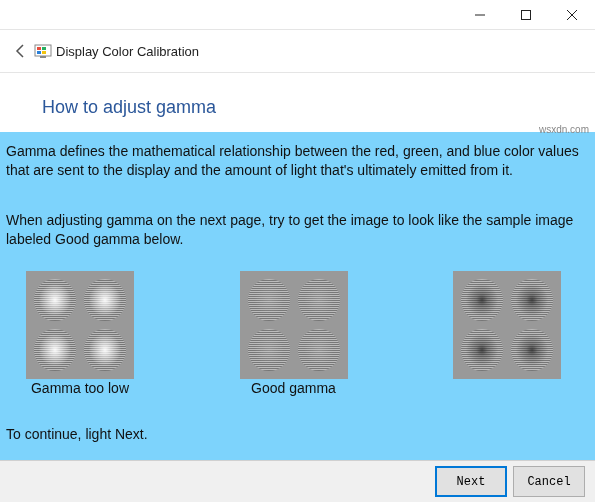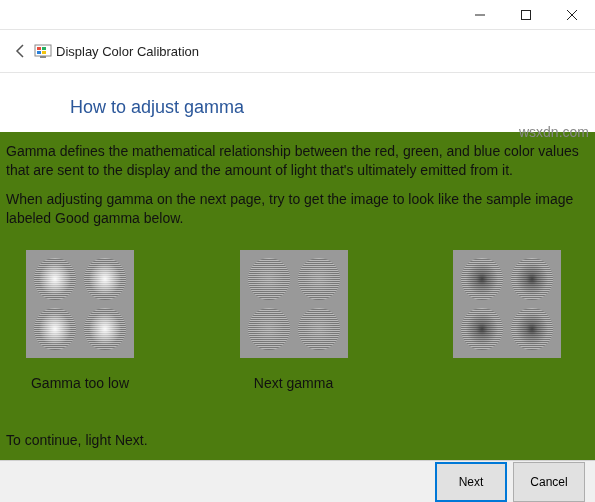--- a/index.html
+++ b/index.html
@@ -55,42 +55,40 @@
     }
     .divider {
       height: 1px;
       background: #e5e5e5;
     }
     .page-title {
       color: #2b579a;
       font-size: 18px;
       font-weight: 400;
       padding: 24px 0 14px 42px;
-      margin-left: 28px;
     }
     .content {
       flex: 1;
-      background: #4d7c0f;
-      padding: 10px 6px 10px 6px;
+      background: #7dd3fc;
+      padding: 10px 6px 16px 6px;
       color: #111;
       font-size: 14px;
       line-height: 1.35;
       display: flex;
       flex-direction: column;
     }
     .samples {
       display: flex;
       justify-content: space-between;
       padding: 22px 28px 0 20px;
     }
     .sample {
       display: flex;
       flex-direction: column;
       align-items: center;
-      gap: 16px;
     }
     .gamma-box {
       width: 108px;
       height: 108px;
       background: #999;
       display: grid;
       grid-template-columns: 1fr 1fr;
       grid-template-rows: 1fr 1fr;
       gap: 8px;
       padding: 8px;
@@ -136,36 +134,36 @@
       background: #f0f0f0;
       border-top: 1px solid #d0d0d0;
       display: flex;
       align-items: center;
       justify-content: flex-end;
       padding: 0 10px;
       gap: 6px;
     }
     .btn {
       min-width: 72px;
-      height: 40px;
+      height: 31px;
       font-size: 12px;
-      font-family: Liberation Sans, sans-serif;
+      font-family: Liberation Mono, monospace;
       background: #e1e1e1;
       border: 1px solid #adadad;
       padding: 0 12px;
       cursor: pointer;
     }
     .btn.default {
       border: 2px solid #0078d7;
     }
     .watermark {
       position: absolute;
       right: 6px;
       top: 124px;
-      font-size: 14px;
+      font-size: 10px;
       color: #888;
     }
   </style>
 </head>
 <body>
 
 <div class="titlebar">
   <div class="sys-btn">
     <svg width="10" height="10">
         <line x1="0" y1="5" x2="10" y2="5" stroke="#222" stroke-width="1"></line>
@@ -202,40 +200,40 @@
   </div>
   <span class="app-title">Display Color Calibration</span>
 </div>
 
 <div class="divider"></div>
 
 <h1 class="page-title">How to adjust gamma</h1>
 
 <div class="content">
   <p>Gamma defines the mathematical relationship between the red, green, and blue color values that are sent to the display and the amount of light that's ultimately emitted from it.</p>
-  <p style="margin-top:10px">When adjusting gamma on the next page, try to get the image to look like the sample image labeled Good gamma below.</p>
+  <p style="margin-top:31px">When adjusting gamma on the next page, try to get the image to look like the sample image labeled Good gamma below.</p>
 
   <div class="samples">
     <div class="sample">
       <div class="gamma-box gamma-low">
         <div class="gamma-circle"></div>
           <div class="gamma-circle"></div>
         <div class="gamma-circle"></div>
           <div class="gamma-circle"></div>
       </div>
       <span class="sample-label">Gamma too low</span>
     </div>
     <div class="sample">
       <div class="gamma-box gamma-good">
         <div class="gamma-circle"></div>
           <div class="gamma-circle"></div>
         <div class="gamma-circle"></div>
           <div class="gamma-circle"></div>
       </div>
-      <span class="sample-label">Next gamma</span>
+      <span class="sample-label">Good gamma</span>
     </div>
     <div class="sample">
       <div class="gamma-box gamma-high">
         <div class="gamma-circle"></div>
           <div class="gamma-circle"></div>
         <div class="gamma-circle"></div>
           <div class="gamma-circle"></div>
       </div>
     </div>
   </div>

